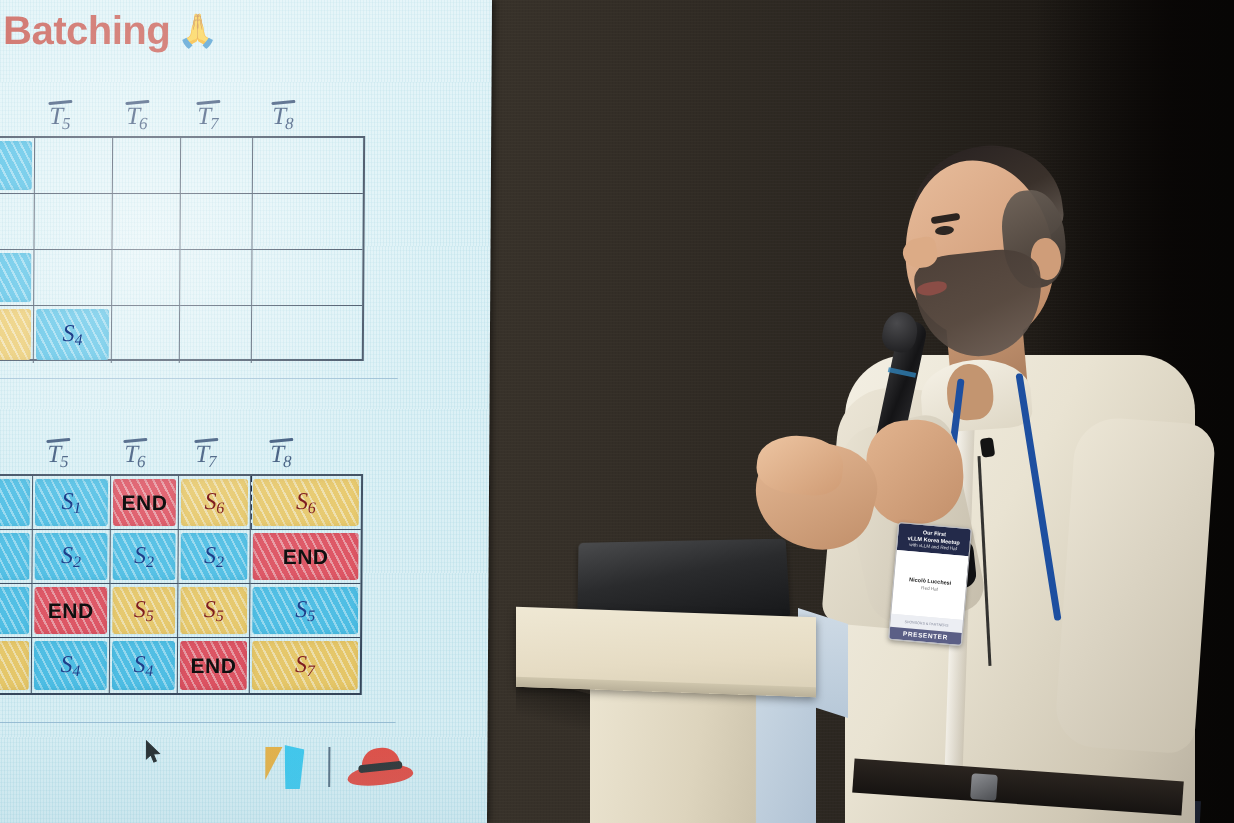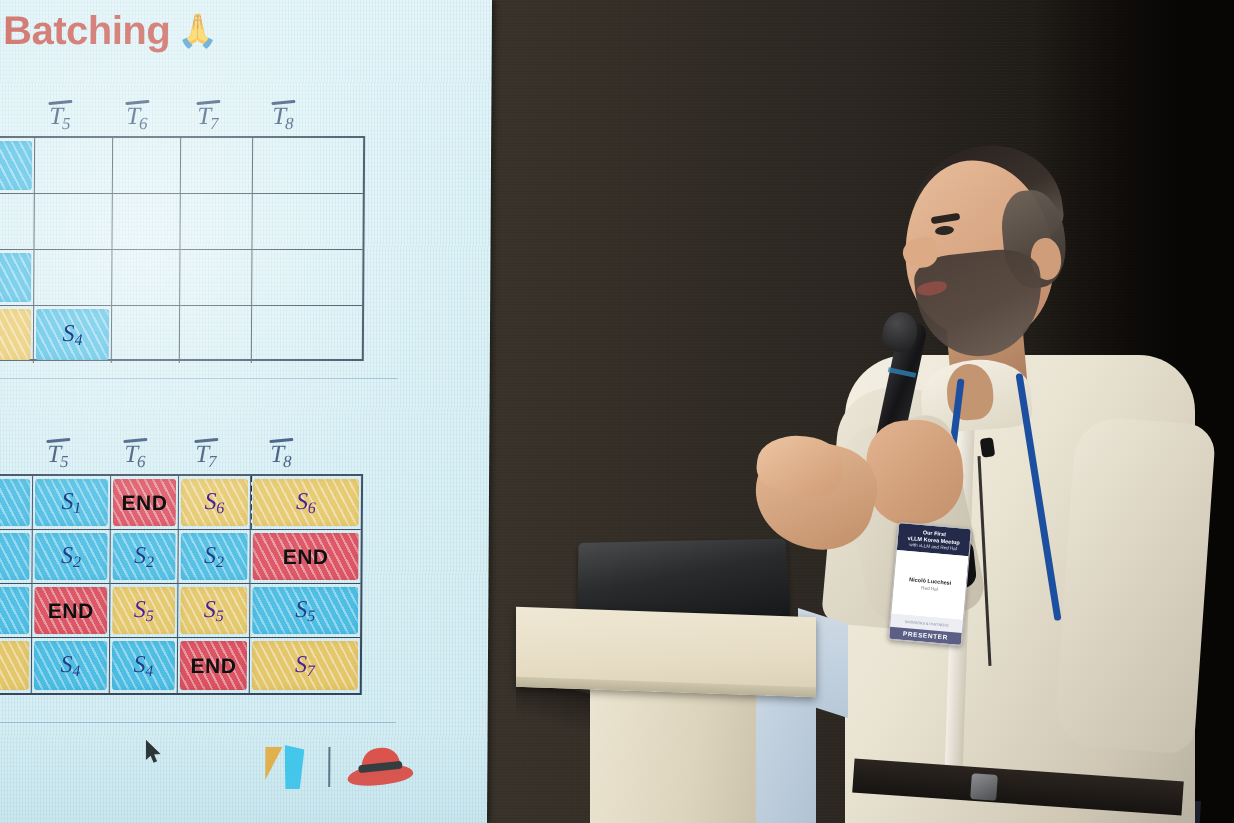--- a/index.html
+++ b/index.html
@@ -109,21 +109,21 @@
     position:relative;z-index:2;
     font-family:"Liberation Serif",serif;font-style:italic;
     font-size:24px;color:#1d3f8a;
     text-shadow:0 0 1px rgba(255,255,255,.25);
   }
   .cell .txt .sub{font-size:16px;vertical-align:-4px;font-style:italic;}
   .cell .txt.endtxt{
     font-family:"Liberation Sans",sans-serif;font-style:normal;
     font-weight:bold;font-size:21px;color:#101010;letter-spacing:0.5px;
   }
-  .cell .txt.dark{color:#4c1d95;}
+  .cell .txt.dark{color:#7f1d1d;}
   .dashed-div{
     position:absolute;top:0;bottom:0;left:-1px;width:0;
     border-left:2px dashed #1d2a40;z-index:3;
   }
 
   
   .sec-div{
     position:absolute;height:0;border-top:1.6px solid #7fa7c4;opacity:.75;
   }
 

